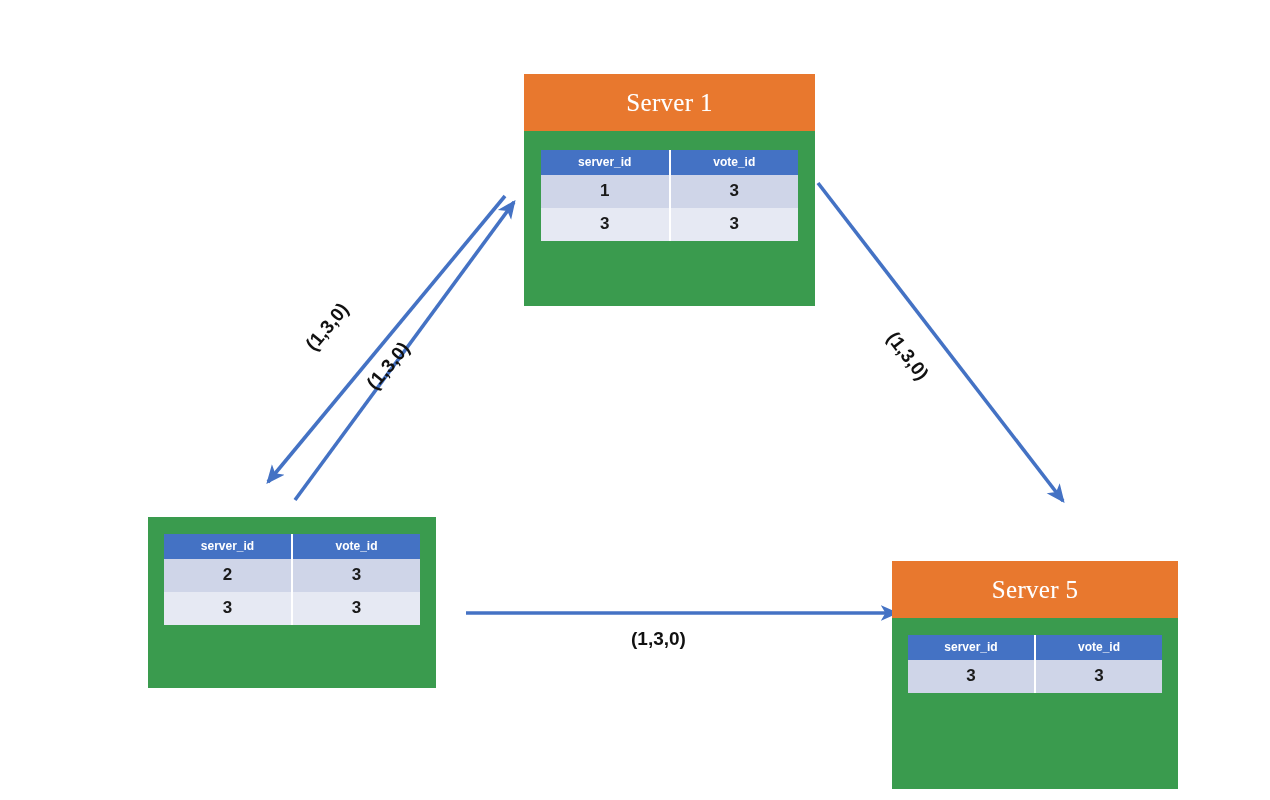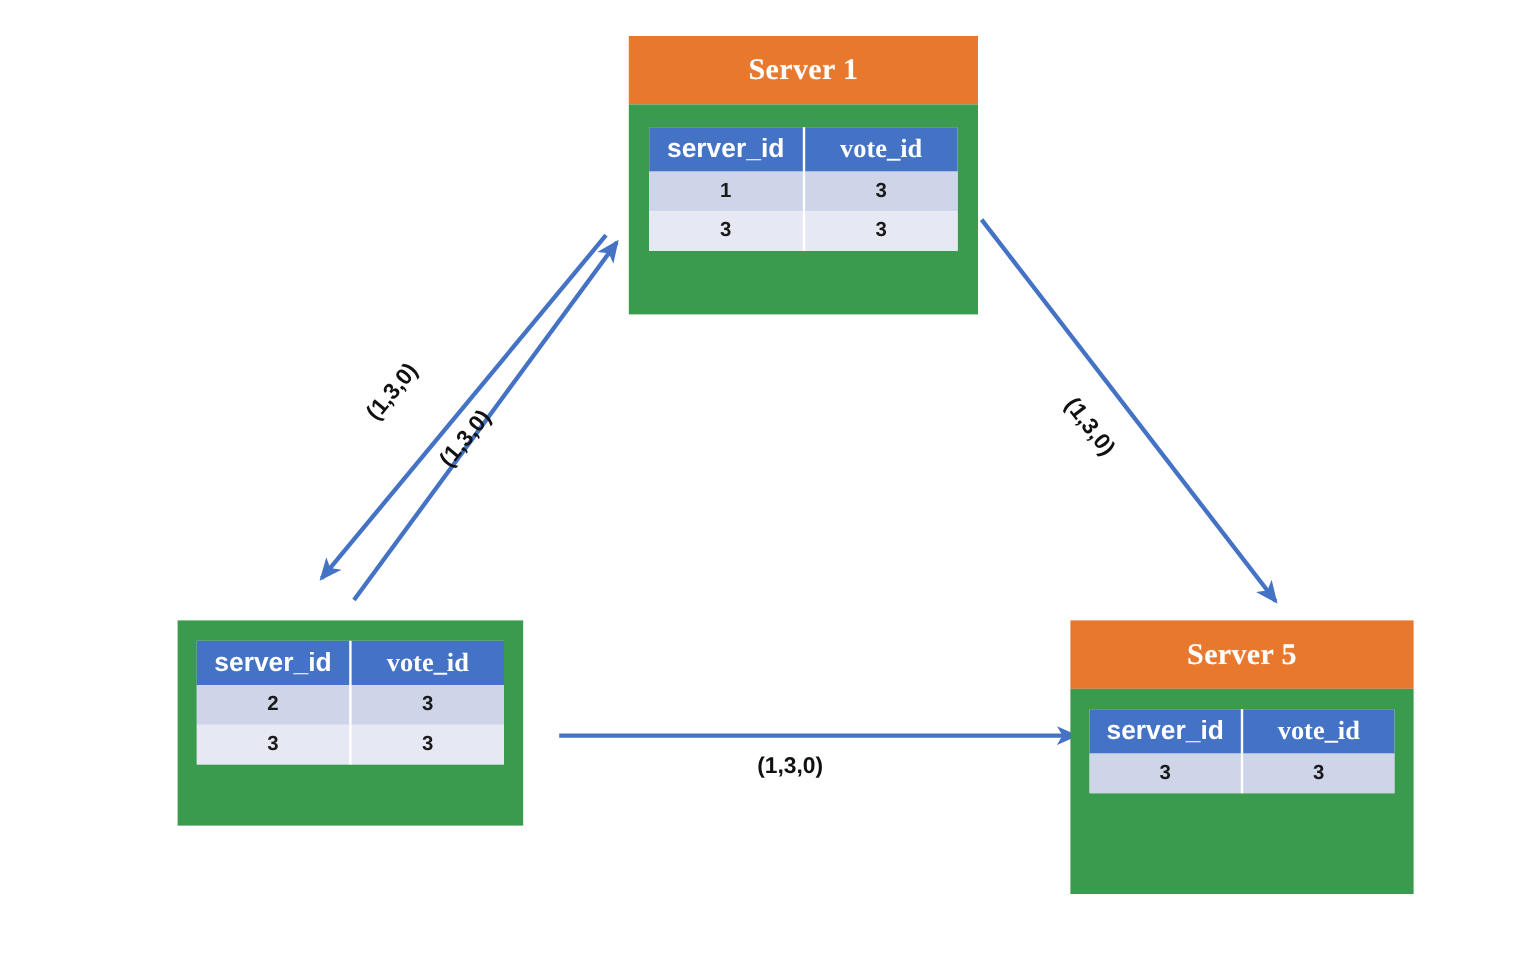--- a/index.html
+++ b/index.html
@@ -31,55 +31,56 @@
 
   
   .server-node {
     position: absolute;
     z-index: 2;
   }
   .server-title {
     background: #E8782E;
     color: #ffffff;
     font-family: "Liberation Serif", serif;
-    font-weight: bold;
+    font-weight: normal;
     font-size: 25px;
     text-align: center;
     line-height: 1.0;
     display: flex;
     align-items: center;
     justify-content: center;
     letter-spacing: 0.3px;
     text-shadow: 0 0 1px rgba(255,255,255,0.35);
+    margin-top: 44px;
   }
   .server-body {
     background: #3A9B4E;
     box-sizing: border-box;
     display: flex;
     flex-direction: column;
     align-items: stretch;
   }
   .server-table {
     border-collapse: collapse;
     width: 100%;
     table-layout: fixed;
     background: #ffffff;
   }
   .server-table th {
     background: #4472C4;
     color: #ffffff;
     font-family: "Liberation Sans", sans-serif;
     font-weight: bold;
-    font-size: 22px;
+    font-size: 12px;
     padding: 5px 0 6px 0;
     text-align: center;
     border-right: 2px solid #ffffff;
     white-space: nowrap;
   }
-  .server-table th:last-child { border-right: none; font-family: Liberation Serif, serif; }
+  .server-table th:last-child { border-right: none; }
   .server-table td {
     font-family: "Liberation Sans", sans-serif;
     font-weight: bold;
     font-size: 17px;
     color: #1a1a1a;
     text-align: center;
     padding: 6px 0 7px 0;
     border-right: 2px solid #ffffff;
   }
   .server-table td:last-child { border-right: none; }

